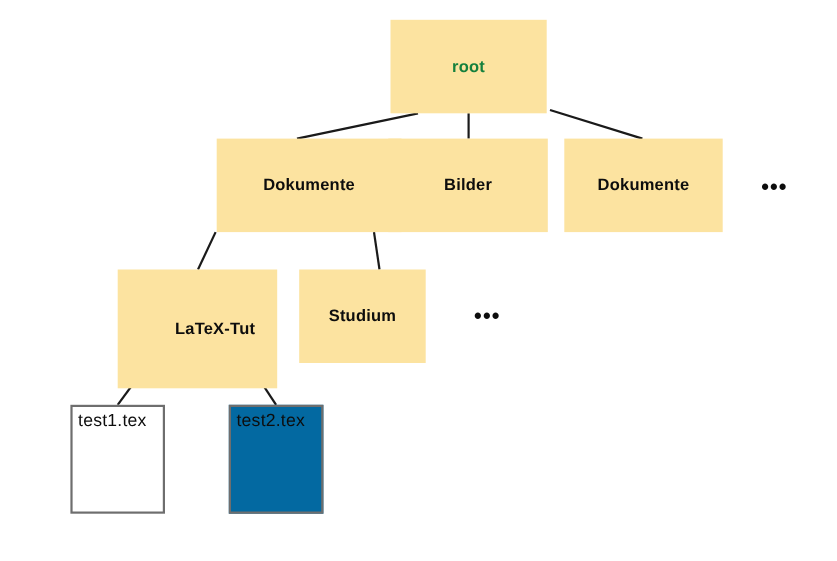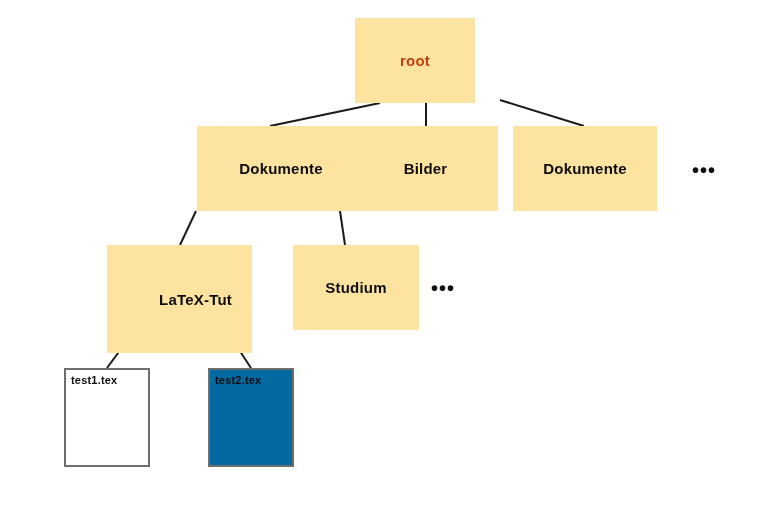--- a/index.html
+++ b/index.html
@@ -40,22 +40,22 @@
   }
   .folder {
     background: #fce3a0;
     border: none;
   }
   .file {
     background: #ffffff;
     border: 2px solid #f9a8d4;
     align-items: flex-start;
     justify-content: flex-start;
-    font-weight: bold;
-    font-size: 11px;
+    font-weight: normal;
+    font-size: 16px;
     padding: 4px 5px 0 5px;
     color: #1a1a1a;
   }
   .ellipsis {
     position: absolute;
     font-weight: bold;
     font-size: 20px;
     color: #0d0d0d;
     letter-spacing: 1px;
     line-height: 1;
@@ -73,25 +73,25 @@
         <line x1="426" y1="103" x2="426" y2="126"></line>
         <line x1="500" y1="100" x2="584" y2="126"></line>
         <line x1="196" y1="211" x2="180" y2="245"></line>
         <line x1="340" y1="211" x2="345" y2="245"></line>
         <line x1="135" y1="330" x2="107" y2="368"></line>
         <line x1="226" y1="330" x2="251" y2="368"></line>
       </g>
   </svg>
 
   <div id="node-layer">
-      <div class="node folder" style="left: 355px; top: 18px; width: 120px; height: 85px; background: rgb(252, 227, 160); color: #c2410c;">root</div>
+      <div class="node folder" style="left: 355px; top: 18px; width: 142px; height: 85px; background: rgb(252, 227, 160); color: #15803d;">root</div>
       <div class="node folder" style="left: 197px; top: 126px; width: 168px; height: 85px; background: rgb(252, 227, 160); color: rgb(13, 13, 13);">Dokumente</div>
       <div class="node folder" style="left: 353px; top: 126px; width: 145px; height: 85px; background: rgb(252, 227, 160); color: rgb(13, 13, 13);">Bilder</div>
       <div class="node folder" style="left: 513px; top: 126px; width: 144px; height: 85px; background: rgb(252, 227, 160); color: rgb(13, 13, 13);">Dokumente</div>
       <div class="node folder" style="left: 107px; top: 245px; width: 145px; height: 108px; background: rgb(252, 227, 160); color: rgb(13, 13, 13); padding-left: 32px;">LaTeX-Tut</div>
-      <div class="node folder" style="left: 272px; top: 245px; width: 126px; height: 85px; background: rgb(252, 227, 160); color: rgb(13, 13, 13); margin-left: 21px;">Studium</div>
+      <div class="node folder" style="left: 272px; top: 245px; width: 115px; height: 85px; background: rgb(252, 227, 160); color: rgb(13, 13, 13);">Studium</div>
       <div class="node file" style="left: 64px; top: 368px; width: 86px; height: 99px; background: rgb(255, 255, 255); border-color: rgb(110, 110, 110); color: rgb(13, 13, 13);">test1.tex</div>
       <div class="node file" style="left: 208px; top: 368px; width: 86px; height: 99px; background: #0369a1; border-color: rgb(110, 110, 110); color: rgb(13, 13, 13);">test2.tex</div>
       <div class="ellipsis" style="left: 692px; top: 160px; color: rgb(13, 13, 13);">•••</div>
       <div class="ellipsis" style="left: 431px; top: 278px; color: rgb(13, 13, 13);">•••</div>
     </div>
 
 </div>
 
 </body></html>

